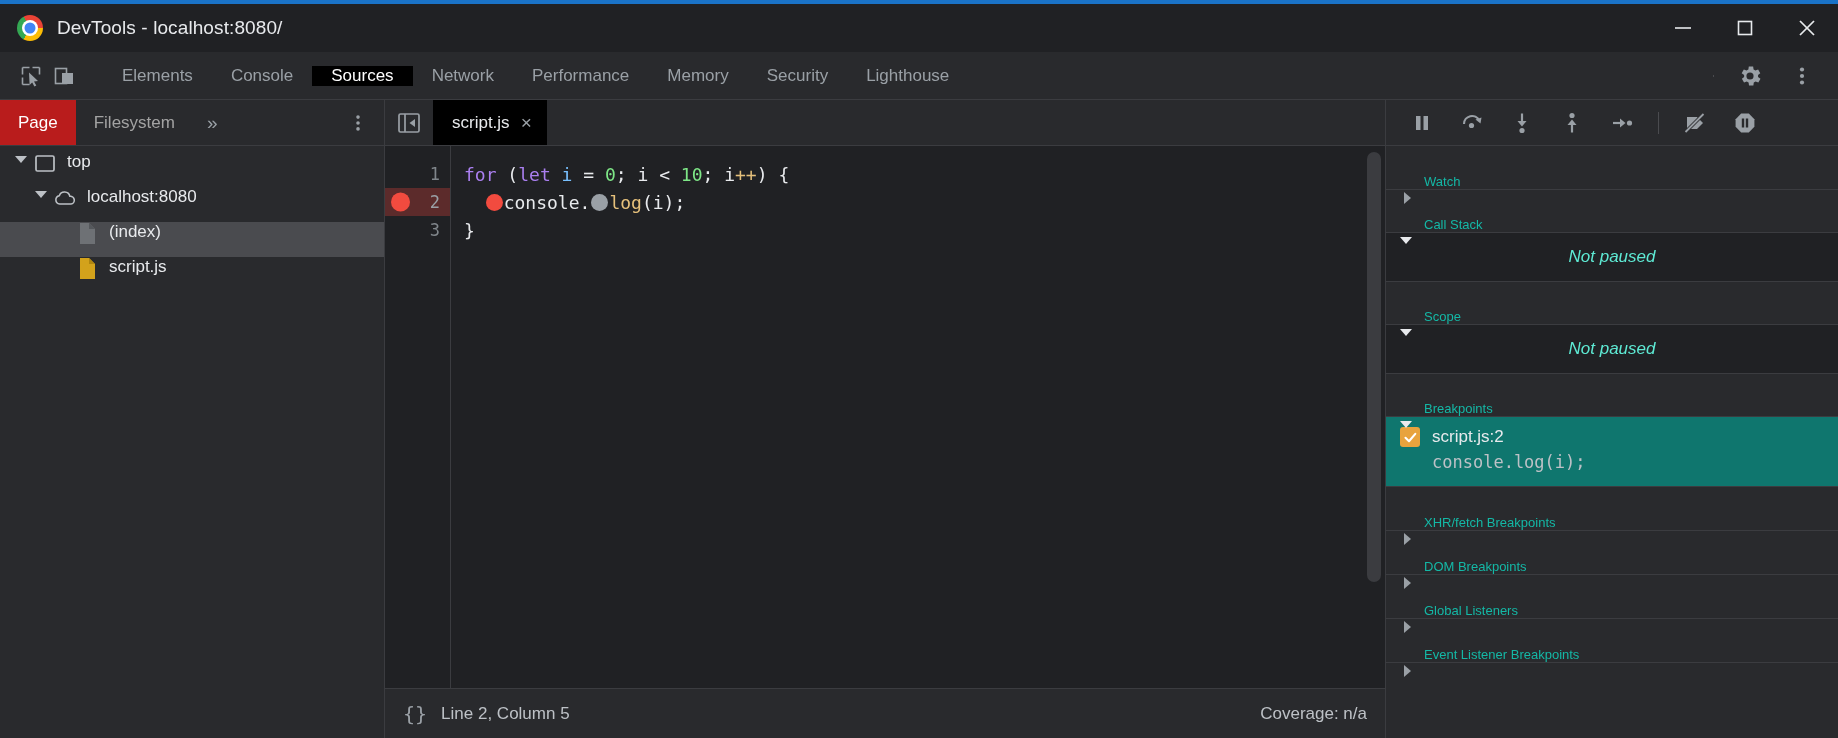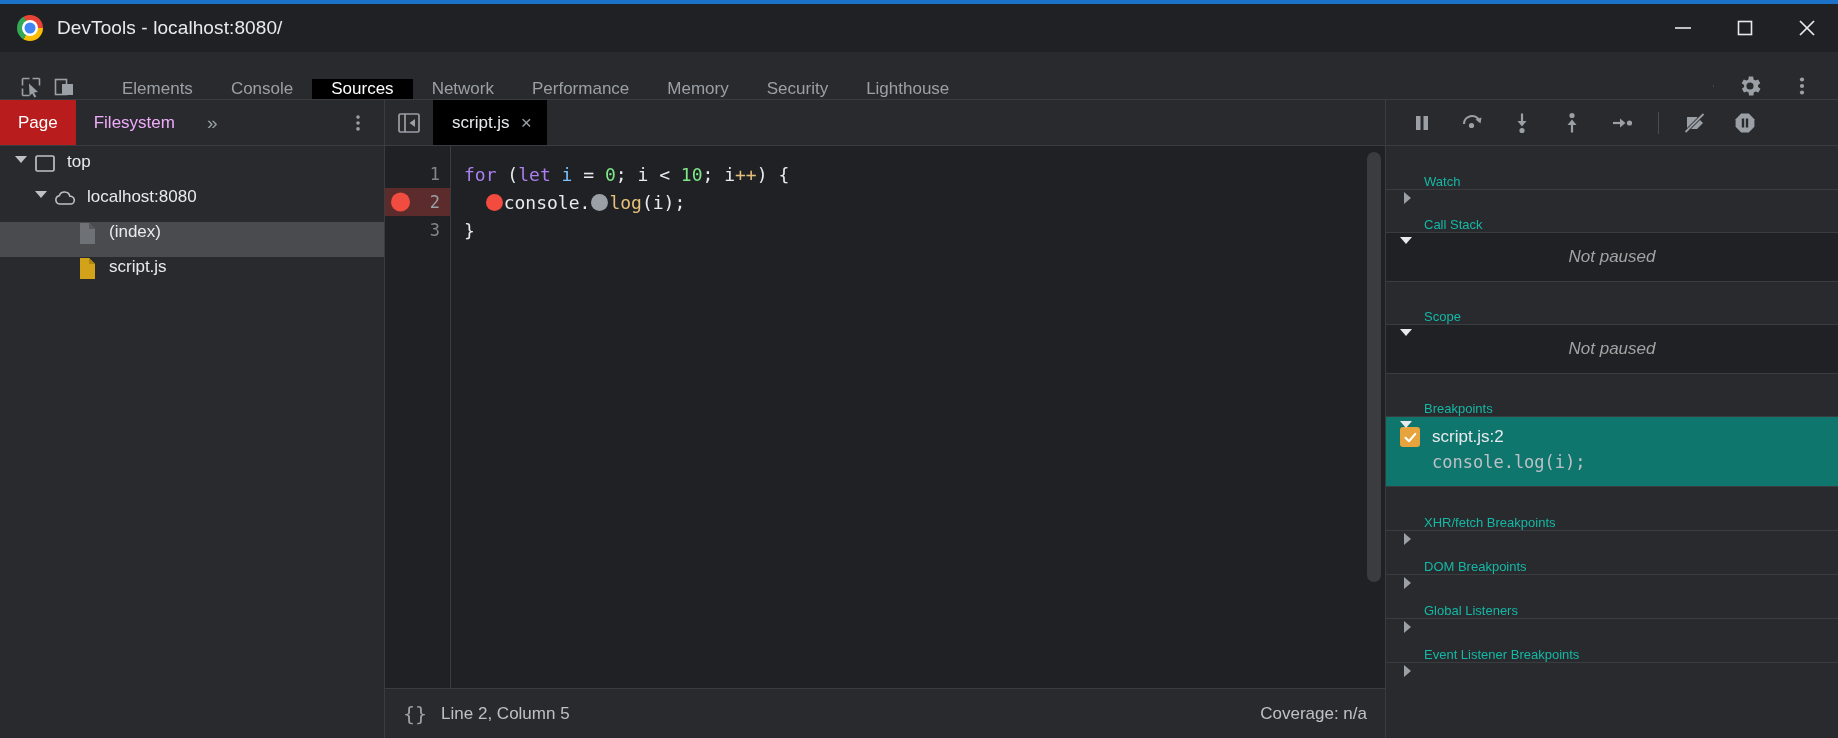--- a/index.html
+++ b/index.html
@@ -22,40 +22,40 @@
       conic-gradient(from -30deg,#ea4335 0deg 120deg,#fbbc05 120deg 240deg,#34a853 240deg 360deg);}
   .chrome-logo .q2{position:absolute;left:50%;top:50%;transform:translate(-50%,-50%);
       width:11px;height:11px;border-radius:50%;background:#4285f4;box-shadow:0 0 0 2.5px #fff;}
   .win-title{ color:#e8eaed; font-size:19px; letter-spacing:.1px; }
   .win-controls{ margin-left:auto; display:flex; height:48px; }
   .win-btn{ width:62px; height:48px; display:flex; align-items:center; justify-content:center; }
   .win-btn svg{ display:block; }
 
   
   .tabstrip{
-    height:48px; flex:0 0 48px; background:#292a2d; display:flex; align-items:flex-end;
+    height:48px; flex:0 0 48px; background:#292a2d; display:flex; align-items:center;
     border-bottom:1px solid #3b3c40;
   }
   .tool-ico{ width:34px; display:flex; align-items:center; justify-content:center; }
   .tool-ico:first-child{ margin-left:14px; }
   .vsep{ width:1px; background:#4a4b4f; margin:12px 10px; }
   .tab{
     display:flex; align-items:center; padding:0 19px; color:#9aa0a6; font-size:17px;
     white-space:nowrap;
   }
   .tab.active{ background:#000; color:#fff; }
   .tabstrip .right{ margin-left:auto; display:flex; align-items:stretch; }
 
   
   .body{ flex:1 1 auto; display:flex; min-height:0; }
 
   
   .navigator{ width:385px; flex:0 0 385px; background:#292a2d; display:flex; flex-direction:column; border-right:1px solid #3b3c40;}
   .nav-tabs{ height:46px; flex:0 0 46px; display:flex; align-items:stretch; background:#292a2d; border-bottom:1px solid #3b3c40;}
-  .nav-tab{ display:flex; align-items:center; padding:0 18px; font-size:17px; color:#f0abfc; }
+  .nav-tab{ display:flex; align-items:center; padding:0 18px; font-size:17px; color:#a3a3a3; }
   .nav-tab.active{ background:#b91c1c; color:#fff; }
   .nav-more{ display:flex; align-items:center; padding:0 14px; color:#9aa0a6; font-size:19px; }
   .nav-kebab{ margin-left:auto; display:flex; align-items:center; padding:0 16px; }
   .tree{ flex:1 1 auto; padding-top:6px; overflow:hidden; }
   .trow{ display:flex; align-items:flex-start; height:35px; font-size:17px; color:#e8eaed; padding-right:8px; }
   .trow.sel{ background:#4a4b4f; }
   .tri{ width:14px; height:14px; flex:0 0 14px; margin-right:6px; position:relative; }
   .tri.down::before{ content:""; position:absolute; left:1px; top:4px; border-left:6px solid transparent; border-right:6px solid transparent; border-top:7px solid #bdc1c6; }
   .tnode-ico{ width:22px; height:22px; flex:0 0 22px; margin-right:11px; display:flex; align-items:center; justify-content:center; }
 
@@ -95,21 +95,21 @@
   .dbgbar{ height:46px; flex:0 0 46px; display:flex; align-items:center; gap:6px; padding:0 14px;
            background:#292a2d; border-bottom:1px solid #3b3c40; }
   .dbgbtn{ width:44px; height:34px; display:flex; align-items:center; justify-content:center; }
   .dbg-sep{ width:1px; height:22px; background:#4a4b4f; margin:0 8px; }
   .sec{ border-bottom:1px solid #3b3c40; }
   .sec-hd{ height:43px; display:flex; align-items:flex-end; padding-left:14px; font-size:13px; color:#14b8a6; }
   .caret{ width:16px; flex:0 0 16px; margin-right:8px; position:relative; }
   .caret.r::before{ content:""; position:absolute; left:4px; top:3px; border-top:6px solid transparent; border-bottom:6px solid transparent; border-left:7px solid #9aa0a6; }
   .caret.d::before{ content:""; position:absolute; left:0px; top:5px; border-left:6px solid transparent; border-right:6px solid transparent; border-top:7px solid #e8eaed; }
   .sec-body{ background:#202124; border-bottom:1px solid #3b3c40; }
-  .notpaused{ text-align:center; color:#a3a3a3; font-style:italic; font-size:17px; padding:14px 0; }
+  .notpaused{ text-align:center; color:#5eead4; font-style:italic; font-size:17px; padding:14px 0; }
   .bp-item{ padding:10px 14px 14px 14px; background:#0f766e; }
   .bp-line1{ display:flex; align-items:center; gap:12px; }
   .cbx{ width:20px; height:20px; flex:0 0 20px; background:#e8a33d; border-radius:3px;
         display:flex; align-items:center; justify-content:center; }
   .cbx svg{ display:block; }
   .bp-file{ color:#e8eaed; font-size:17px; }
   .bp-code{ margin-left:32px; margin-top:5px; color:#bdc1c6; font-family:"DejaVu Sans Mono", monospace; font-size:17px; }
 </style>
 </head>
 <body>

